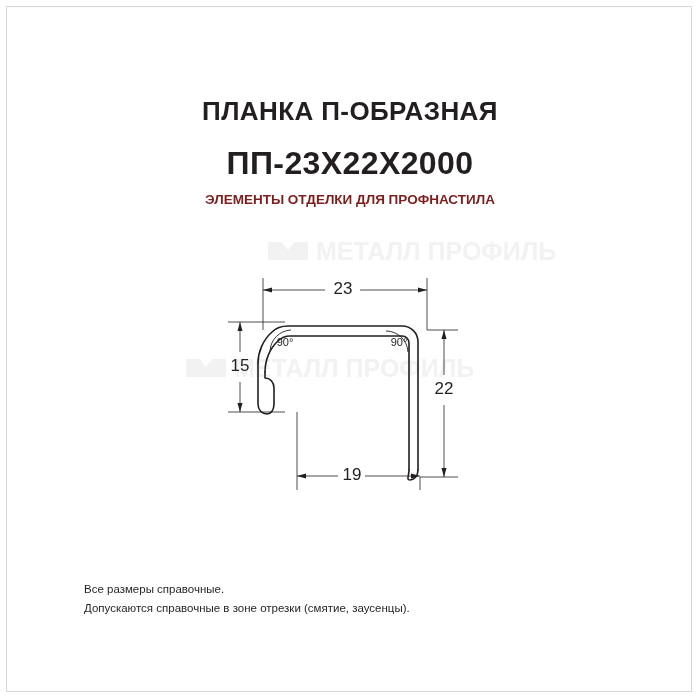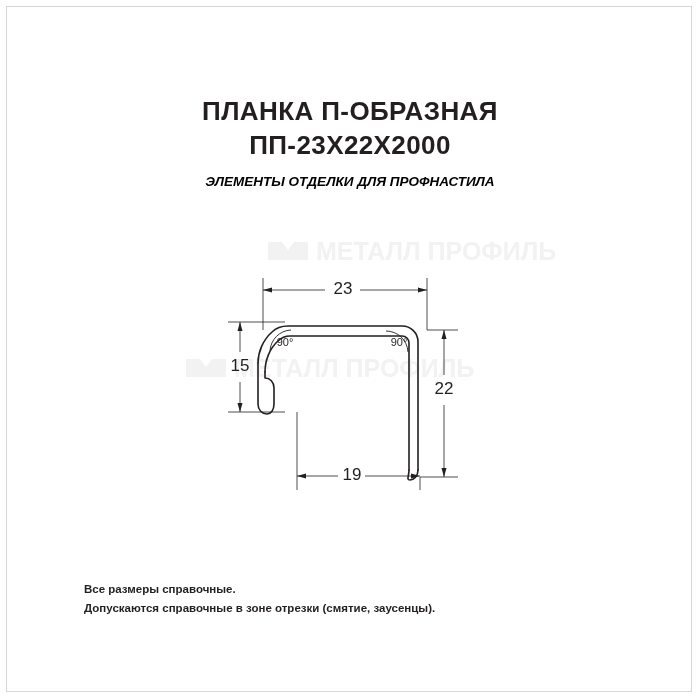--- a/index.html
+++ b/index.html
@@ -38,50 +38,48 @@
     text-align: center;
   }
   .title-line1 {
     font-size: 26px;
     font-weight: bold;
     letter-spacing: 0.4px;
     line-height: 32px;
     color: #231f20;
   }
   .title-line2 {
-    font-size: 26px;
+    font-size: 32px;
     font-weight: bold;
     letter-spacing: 0.4px;
     line-height: 32px;
-    margin-top: 2px;
+    margin-top: 20px;
     color: #231f20;
   }
   .subtitle {
     font-size: 13.5px;
     font-weight: bold;
     margin-top: 13px;
-    color: #000000;
-    font-style: italic;
+    color: #7f1d1d;
   }
   .drawing {
     position: absolute;
     left: 0;
     top: 0;
     width: 700px;
     height: 700px;
   }
   .notes {
     position: absolute;
     left: 84px;
     top: 580px;
     width: 540px;
     font-size: 11.5px;
     line-height: 19px;
     color: #231f20;
-    font-weight: bold;
   }
   .notes div { white-space: nowrap; }
 </style>
 </head>
 <body>
 
 <div class="page">
 
   <div class="frame"></div>
 

